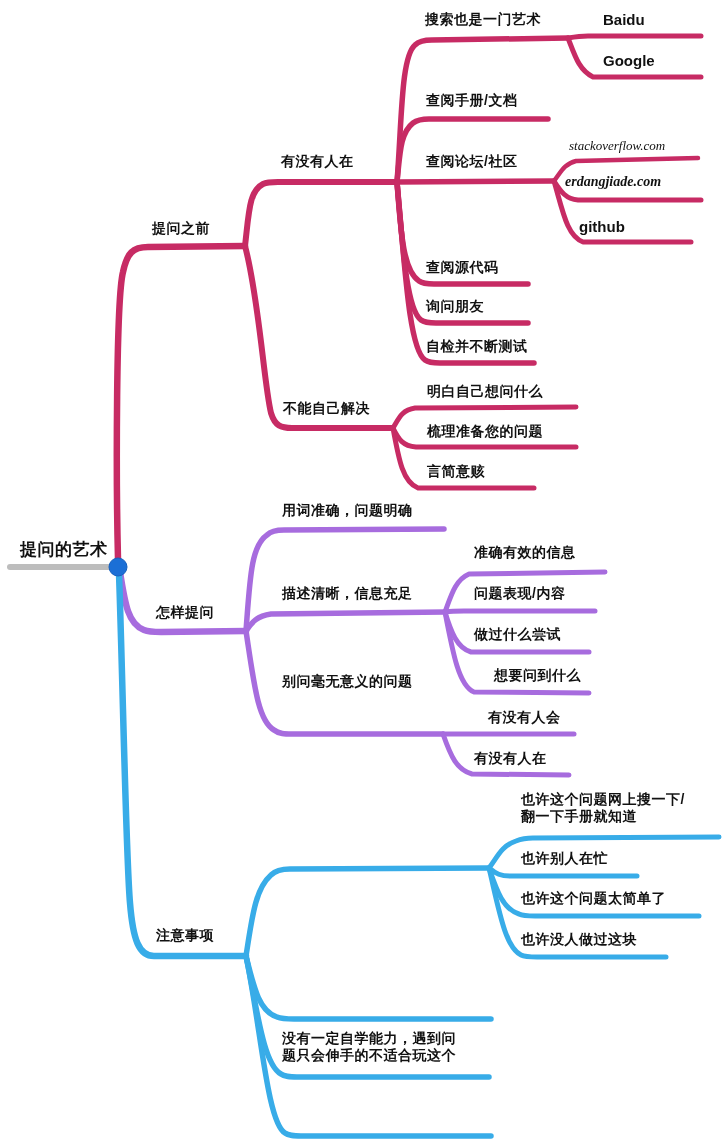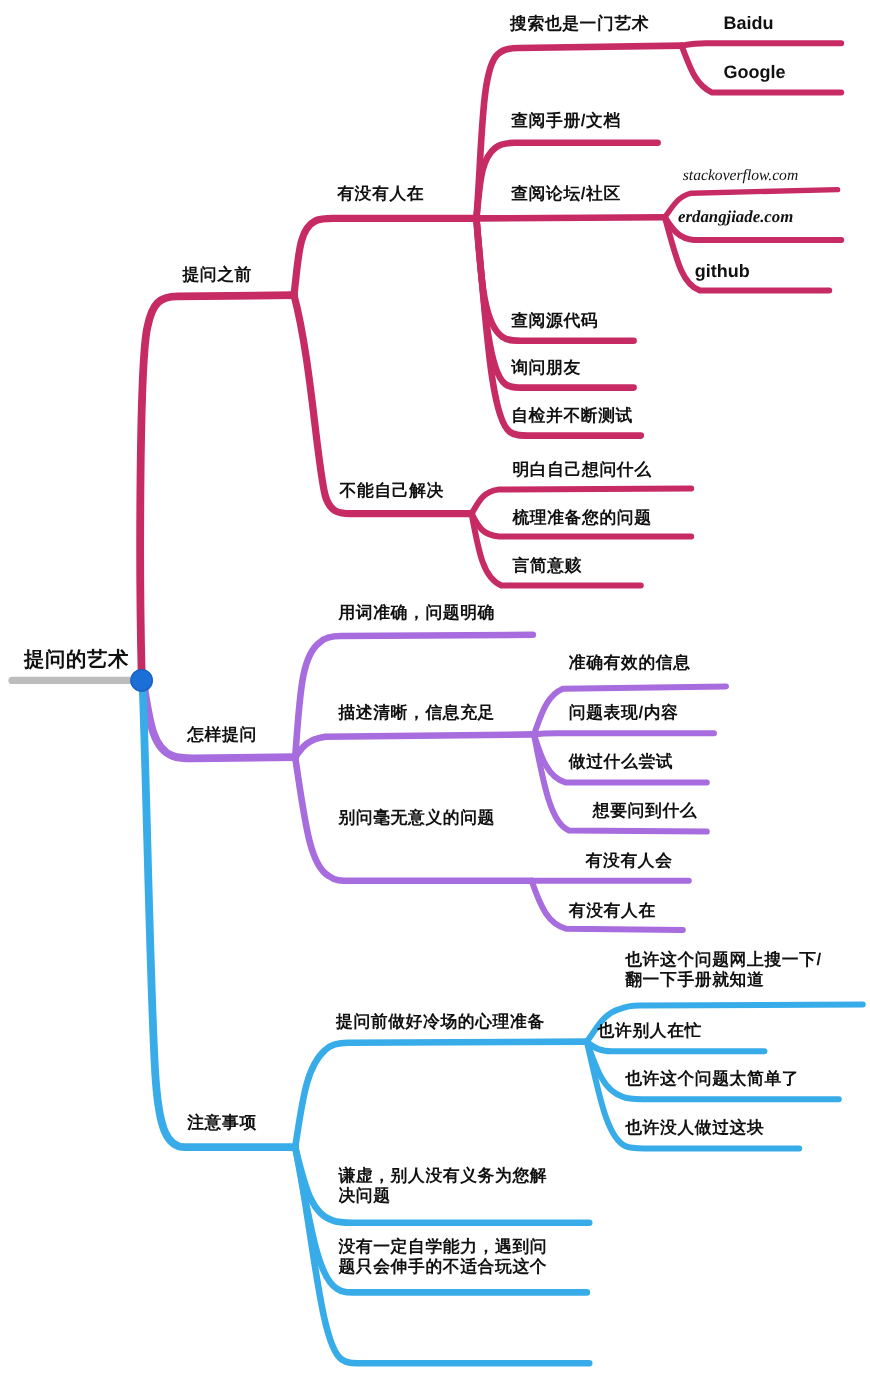--- a/index.html
+++ b/index.html
@@ -115,24 +115,21 @@
   <div class="node" style="left:282px;top:585px;">描述清晰，信息充足</div>
   <div class="node" style="left:474px;top:544px;text-align:right;">准确有效的信息</div>
   <div class="node" style="left:474px;top:585px;">问题表现/内容</div>
   <div class="node" style="left:474px;top:626px;">做过什么尝试</div>
   <div class="node" style="left:474px;top:667px;margin-left:20px;">想要问到什么</div>
   <div class="node" style="left:282px;top:673px;">别问毫无意义的问题</div>
   <div class="node" style="left:474px;top:709px;margin-left:14px;">有没有人会</div>
   <div class="node" style="left:474px;top:750px;">有没有人在</div>
 
   <div class="node" style="left:156px;top:927px;">注意事项</div>
-  <div class="node" style="left:280px;top:843px;">提问前做好冷场的心理准备</div>
   <div class="node" style="left:521px;top:791px;">也许这个问题网上搜一下/
 翻一下手册就知道</div>
-  <div class="node" style="left:498px;top:850px;">也许别人在忙</div>
+  <div class="node" style="left:521px;top:850px;">也许别人在忙</div>
   <div class="node" style="left:521px;top:890px;">也许这个问题太简单了</div>
   <div class="node" style="left:521px;top:931px;">也许没人做过这块</div>
-  <div class="node" style="left:282px;top:971px;">谦虚，别人没有义务为您解
-决问题</div>
   <div class="node" style="left:282px;top:1030px;">没有一定自学能力，遇到问
 题只会伸手的不适合玩这个</div>
 
 </div>
 
 </body></html>

